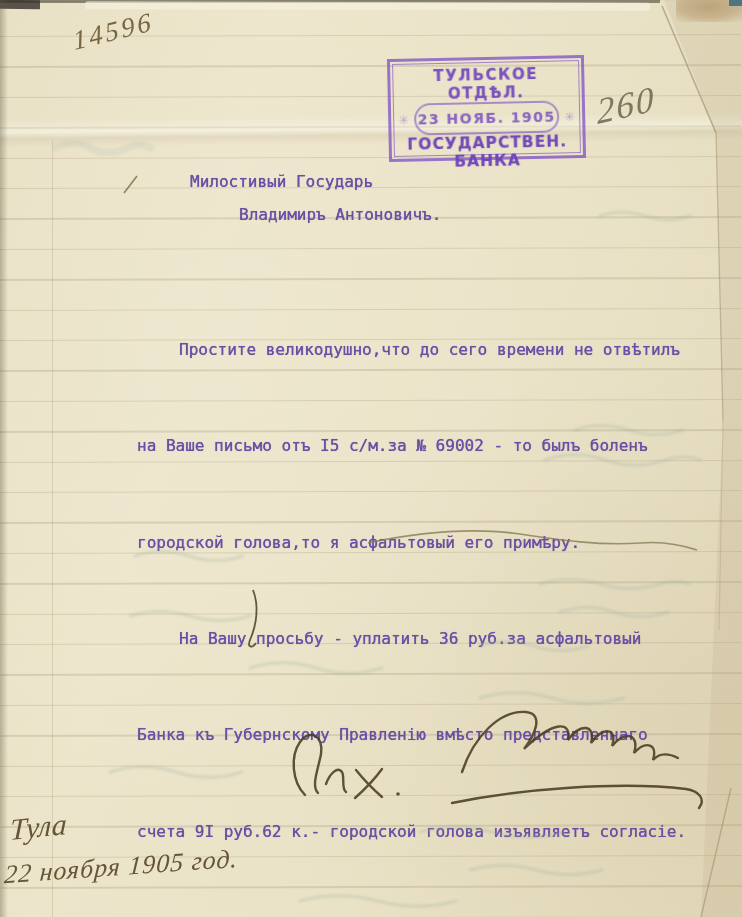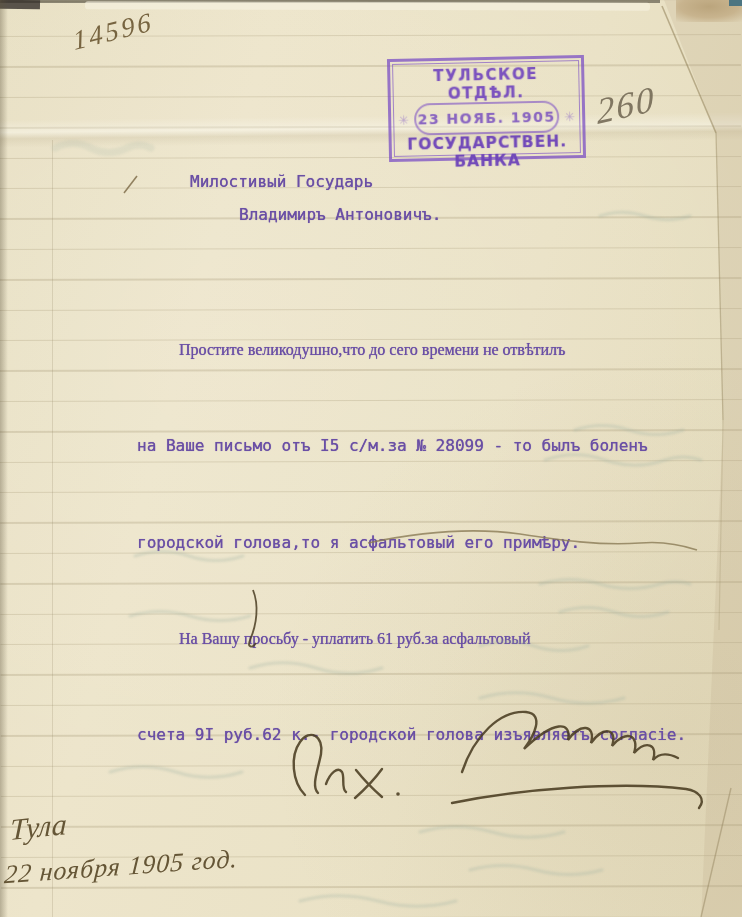--- a/index.html
+++ b/index.html
@@ -37,21 +37,21 @@
   .tw{
     font-family:"DejaVu Sans Mono","DejaVu Sans",monospace;
     font-size:16px; line-height:32.1px; color:#6a4fa5;
     text-shadow:0 0 .7px rgba(106,79,165,.85), .3px 0 0 rgba(106,79,165,.35);
     white-space:pre;
   }
   .sal1{position:absolute;left:190px;top:166px;}
   .sal2{position:absolute;left:239px;top:199px;}
   .body-block{position:absolute;left:137px;top:270px;}
   .line{height:32.1px;}
-  .indent{margin-left:42px;font-family:Liberation Serif, serif;}
+  .indent{margin-left:42px;}
   
   .stamp{
     position:absolute;left:388px;top:57px;width:197px;height:103px;
     transform:rotate(-1.2deg);
     border:3.5px solid rgba(123,79,196,.75);
     filter:blur(.3px);
     box-sizing:border-box;
   }
   .stamp-inner{
     position:absolute;inset:2px;border:1.5px solid rgba(123,79,196,.65);
@@ -114,23 +114,24 @@
       </div>
       <div class="stamp-line bottom">ГОСУДАРСТВЕН. БАНКА</div>
     </div>
   </div>
 
   <div class="tw sal1">Милостивый Государь</div>
   <div class="tw sal2">Владимиръ Антоновичъ.</div>
 
   <div class="tw body-block">
     <div class="line indent">Простите великодушно,что до сего времени не отвѣтилъ</div>
-    <div class="line">на Ваше письмо отъ I5 с/м.за № 28099 - то былъ боленъ</div>
+    <div class="line">на Ваше письмо отъ I5 с/м.за № 69002 - то былъ боленъ</div>
     <div class="line">городской голова,то я асфальтовый его примѣру.</div>
-    <div class="line indent">На Вашу просьбу - уплатить 61 руб.за асфальтовый</div>
+    <div class="line indent">На Вашу просьбу - уплатить 36 руб.за асфальтовый</div>
+    <div class="line">Банка къ Губернскому Правленію вмѣсто представленнаго</div>
     <div class="line">счета 9I руб.62 к.- городской голова изъявляетъ согласіе.</div>
     
     
     
     
     
     
     
   </div>
 

